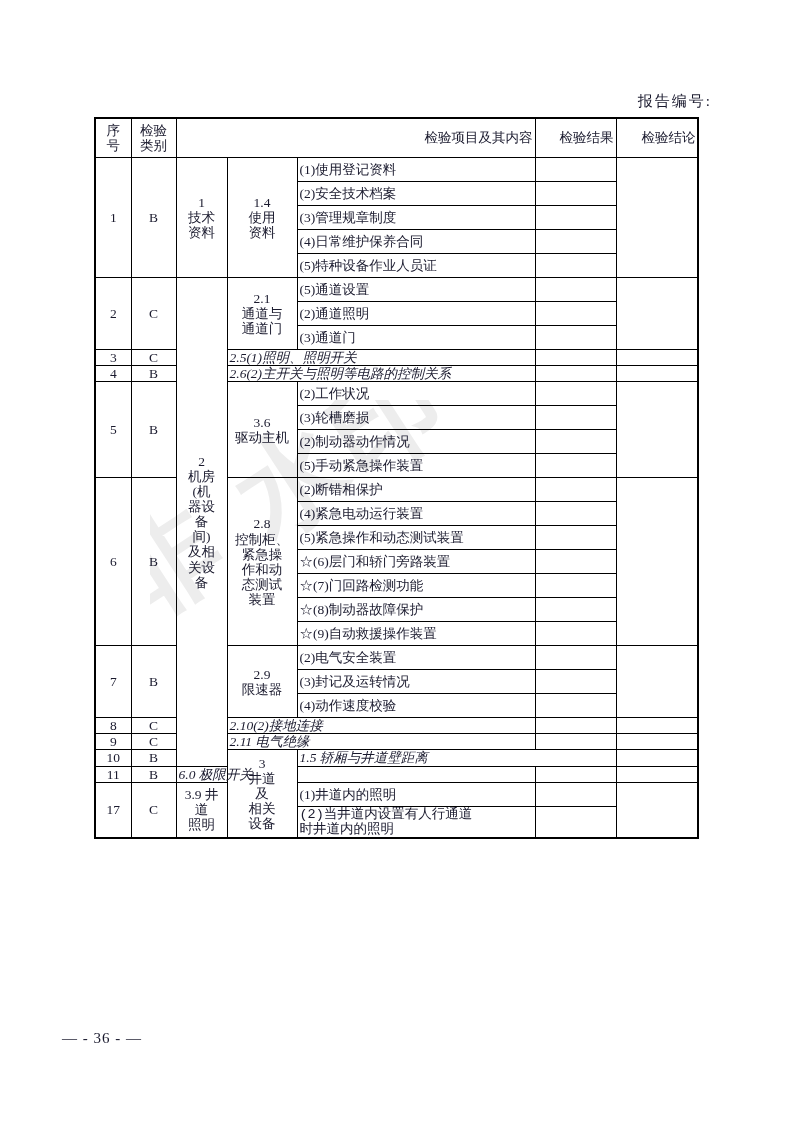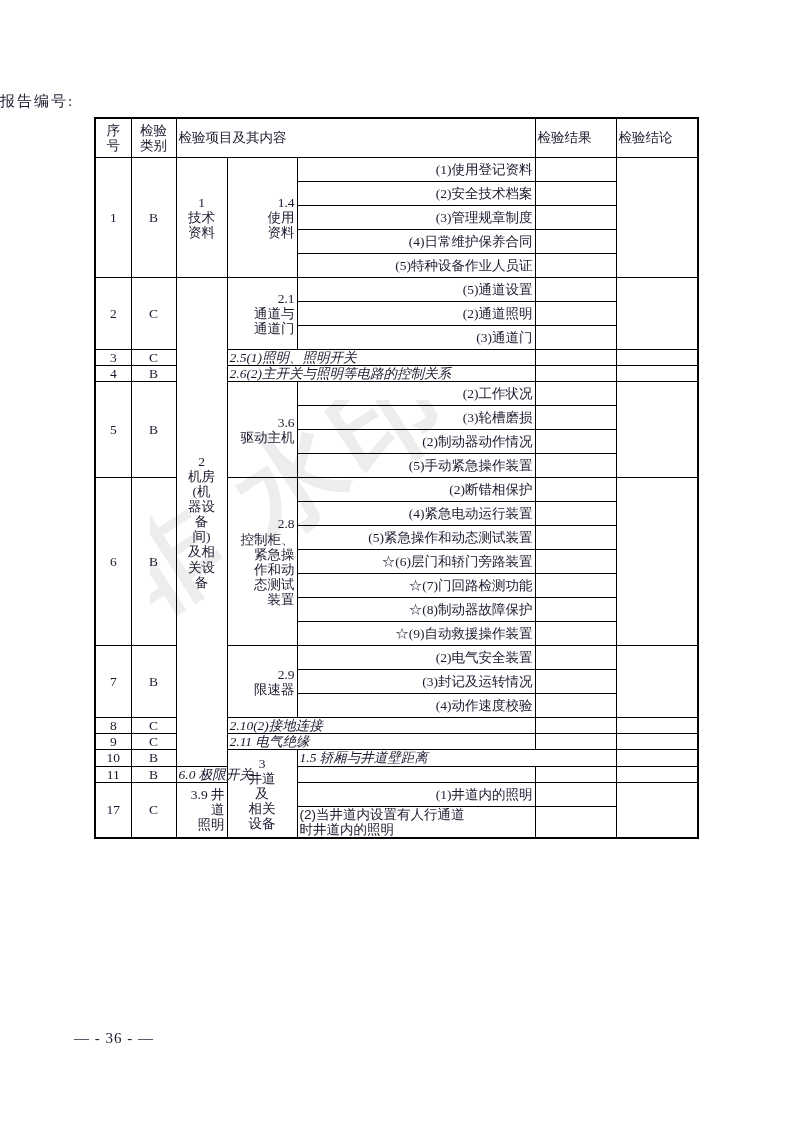--- a/index.html
+++ b/index.html
@@ -42,24 +42,24 @@
   }
 
   
   #page {
     position: relative;
     z-index: 2;
   }
 
   #report-no {
     position: absolute;
-    left: 0;
+    left: 9px;
     top: 92px;
     width: 703px;
-    text-align: left;
+    text-align: right;
     font-size: 15px;
     letter-spacing: 2px;
   }
 
   table.insp {
     position: absolute;
     left: 94px;
     top: 117px;
     border-collapse: collapse;
     table-layout: fixed;
@@ -76,42 +76,41 @@
     background: transparent;
   }
   
   table.insp {
     border: 2px solid #000;
   }
 
   .c-seq   { width: 36px;  text-align: center; }
   .c-cat   { width: 45px;  text-align: center; }
   .c-grp   { width: 51px;  text-align: center; line-height: 1.14; }
-  .c-sub   { width: 70px;  text-align: right; line-height: 1.14; font-family: Liberation Serif, serif; }
+  .c-sub   { width: 70px;  text-align: center; line-height: 1.14; font-family: Liberation Serif, serif; }
   .c-item  { width: 238px; text-align: left; padding-left: 5px; }
   .c-res   { width: 81px; }
   .c-con   { width: 82px; }
 
   .hdr { text-align: center; font-size: 14px; line-height: 1.12; height: 38px; }
-  .hdr-wide { text-align: left; font-size: 15px; }
-
-  .item-row td.c-item { height: 23px; text-align: right; }
+  .hdr-wide { text-align: right; font-size: 15px; }
+
+  .item-row td.c-item { height: 23px; }
   .wide-item { text-align: left; padding-left: 5px; font-style: italic; }
 
-  .bold-item { font-weight: bold; font-family: Liberation Sans, sans-serif; font-size: 13px; line-height: 1.22; }
+  .bold-item { font-weight: bold; font-family: Liberation Mono, monospace; font-size: 13px; line-height: 1.22; }
 
   .star { font-family: Liberation Serif, serif; font-size: 12.5px; }
 
   #footer {
     position: absolute;
     left: 62px;
     top: 1030px;
     font-size: 15px;
     letter-spacing: 1px;
-    margin-left: 12px;
   }
 </style>
 </head>
 <body>
 
 <div id="watermark">
   <div class="wm-text">非 水印</div>
 </div>
 
 <div id="page">

